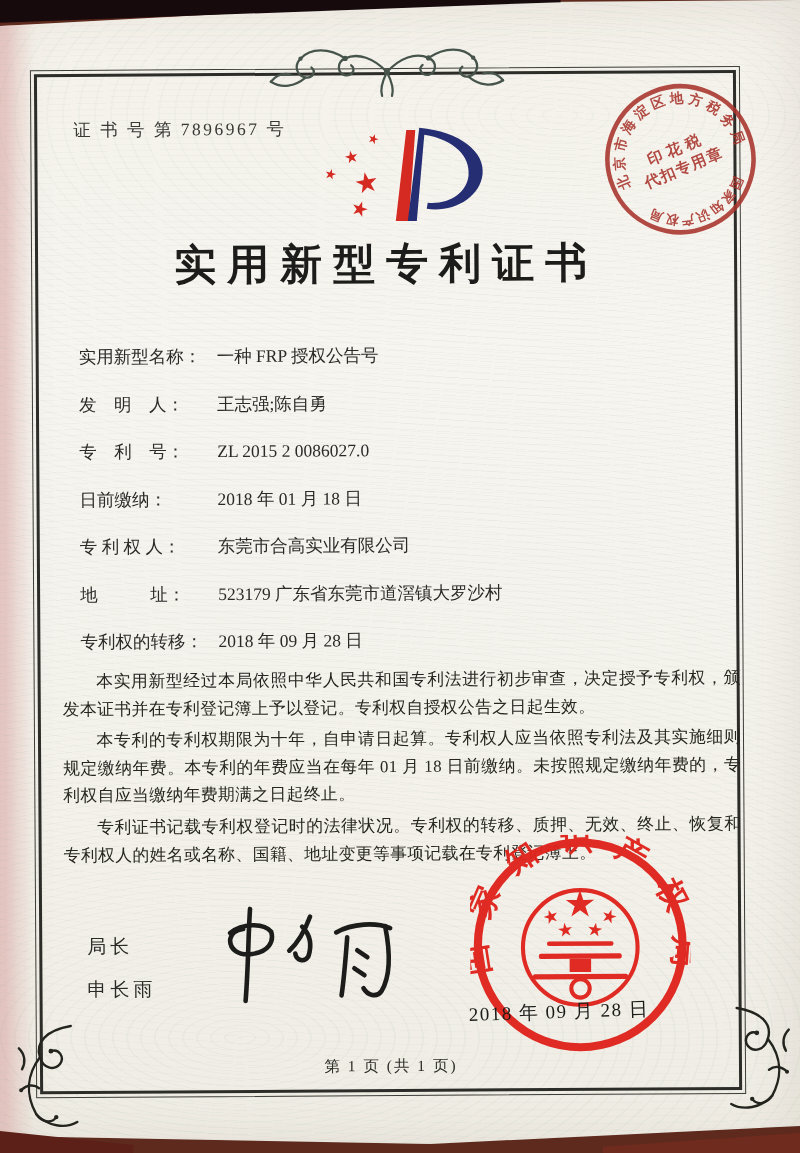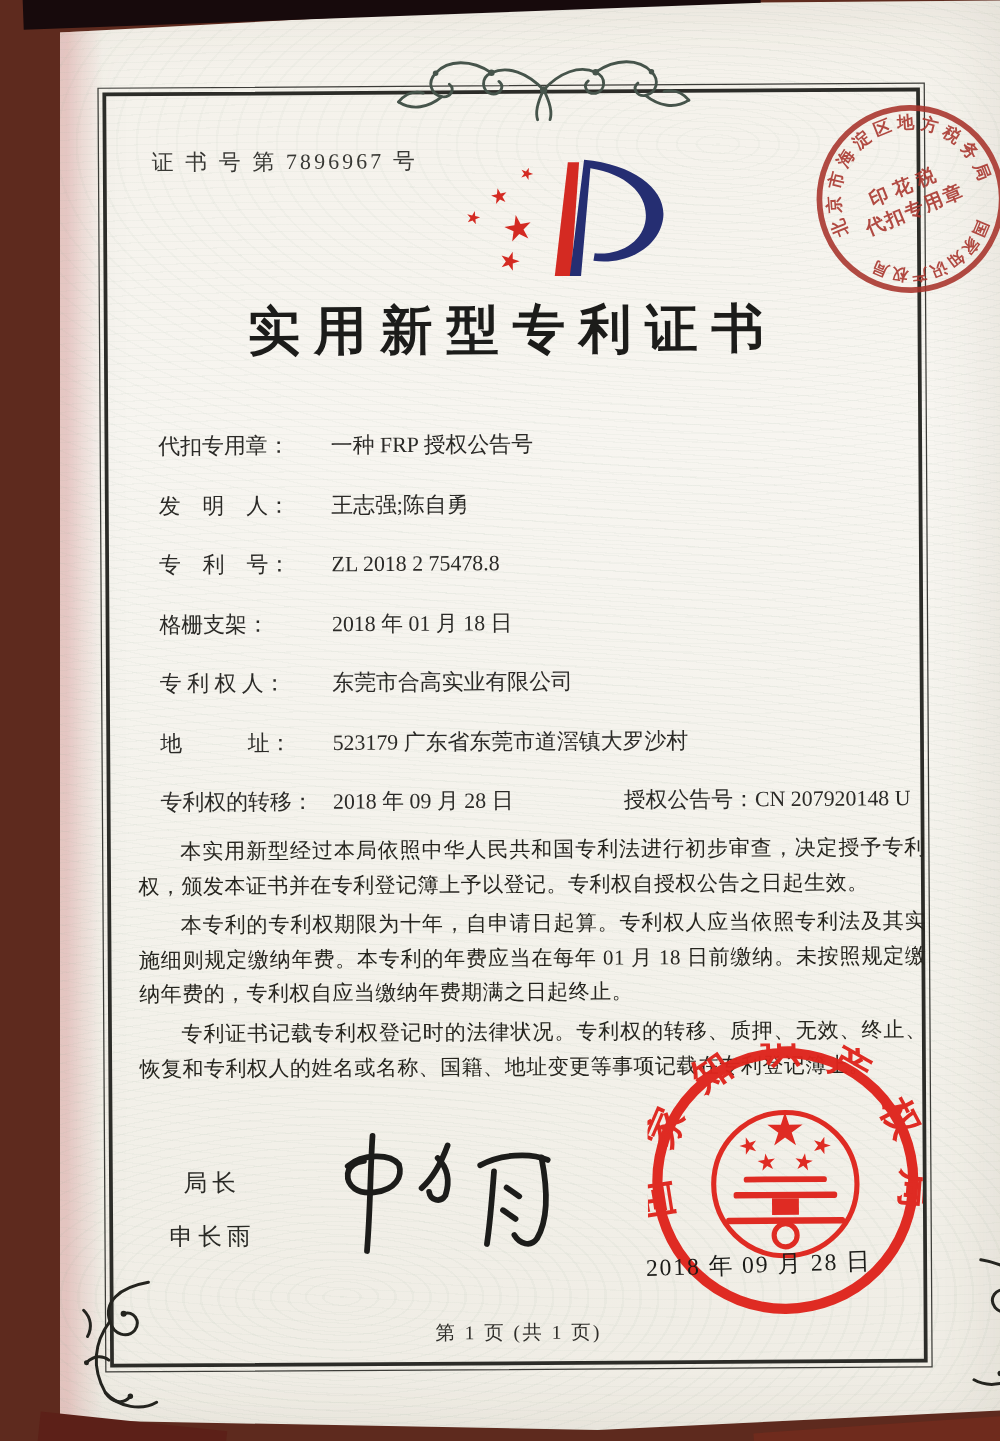--- a/index.html
+++ b/index.html
@@ -2,21 +2,21 @@
 <html><head>
 <meta charset="utf-8">
 <style>
   html,body{margin:0;padding:0;}
   body{
     width:800px;height:1153px;overflow:hidden;position:relative;
     background:#5e2a1e;
     font-family:"Liberation Serif","DejaVu Serif",serif;
     color:#2b2a27;
   }
-  .photo{position:absolute;inset:0;margin-left:48px;}
+  .photo{position:absolute;inset:0;}
   .paper{
     position:absolute;inset:0;
     background:
       repeating-radial-gradient(ellipse 140px 60px at 30% 90%, rgba(150,175,155,.07) 0 2px, transparent 2px 14px),
       repeating-radial-gradient(ellipse 160px 70px at 70% 10%, rgba(150,175,155,.06) 0 2px, transparent 2px 16px),
       linear-gradient(90deg, rgba(230,176,176,.55) 0 6px, rgba(230,176,176,.28) 18px, transparent 34px),
       linear-gradient(180deg,#f4f1ea,#f7f5f0 30%,#f3f1ea 70%,#efece4);
     clip-path:polygon(0 26px,430px 3px,800px 0,800px 1126px,430px 1144px,0 1136px);
     box-shadow:inset 0 0 60px rgba(90,70,50,.12);
   }
@@ -34,21 +34,21 @@
   .tax-stamp{position:absolute;left:602px;top:80px;width:162px;height:162px;opacity:.88;transform:rotate(-22deg);}
   .logo{position:absolute;left:312px;top:126px;width:176px;height:96px;}
   .title{position:absolute;left:33px;right:57px;top:236px;text-align:center;font-size:42px;font-weight:bold;letter-spacing:11px;color:#1c1c1a;}
   .fields{position:absolute;left:80px;right:72px;top:340px;font-size:17.5px;}
   .frow{margin-bottom:17px;line-height:30.5px;white-space:nowrap;}
   .flabel{display:inline-block;min-width:138px;}
   .frow.split{display:flex;justify-content:space-between;}
   .paras{position:absolute;left:62px;right:60px;top:666px;font-size:16.8px;line-height:27.6px;letter-spacing:.4px;color:#26251f;text-align:justify;}
   .paras p{margin:0 0 4px 0;text-indent:2em;}
   .officer{position:absolute;left:85px;top:932px;font-size:19px;color:#2a2a26;}
-  .officer .role{letter-spacing:4px;text-align:center;}
+  .officer .role{letter-spacing:4px;}
   .officer .name{margin-top:17px;letter-spacing:4px;}
   .signature{position:absolute;left:188px;top:892px;width:216px;height:124px;}
   .seal{position:absolute;left:468px;top:836px;width:220px;height:220px;opacity:.96;}
   .seal-date{position:absolute;left:466px;top:1000px;font-size:19px;letter-spacing:1.5px;color:#1b1b18;transform:rotate(-1.5deg);white-space:nowrap;}
   .footer{position:absolute;left:33px;right:57px;top:1056px;text-align:center;font-size:15.5px;letter-spacing:2px;color:#2e2d29;}
 </style>
 </head>
 <body>
 
 <div class="photo">
@@ -142,40 +142,39 @@
         <use href="#st" transform="translate(50,83) scale(0.8) rotate(18)"></use>
         <path d="M97,4 L106,4 L99,95 L86,95 Z"></path>
       </g>
       <path fill="#252e72" d="M110,2 C151,6 176,27 173,49 C170,72 144,87 117,83 L118,77 C140,79 157,67 159,50 C161,31 145,14 115,9 L107,95 L98,95 Z"></path>
     </svg>
 
     <div class="title">实用新型专利证书</div>
 
     <div class="fields">
       <div class="frow">
-        <span class="flabel">代扣专用章：</span><span>一种 FRP 授权公告号</span>
+        <span class="flabel">实用新型名称：</span><span>一种 FRP 授权公告号</span>
       </div>
       <div class="frow">
         <span class="flabel">发　明　人：</span><span>王志强;陈自勇</span>
       </div>
       <div class="frow">
-        <span class="flabel">专　利　号：</span><span>ZL 2018 2 75478.8</span>
-      </div>
-      <div class="frow">
-        <span class="flabel">格栅支架：</span><span>2018 年 01 月 18 日</span>
+        <span class="flabel">专　利　号：</span><span>ZL 2015 2 0086027.0</span>
+      </div>
+      <div class="frow">
+        <span class="flabel">日前缴纳：</span><span>2018 年 01 月 18 日</span>
       </div>
       <div class="frow">
         <span class="flabel">专 利 权 人：</span><span>东莞市合高实业有限公司</span>
       </div>
       <div class="frow">
         <span class="flabel">地　　　址：</span><span>523179 广东省东莞市道滘镇大罗沙村</span>
       </div>
       <div class="frow split">
         <span><span class="flabel">专利权的转移：</span><span>2018 年 09 月 28 日</span></span>
-        <span><span>授权公告号：</span><span>CN 207920148 U</span></span>
       </div>
     </div>
 
     <div class="paras">
       <p>本实用新型经过本局依照中华人民共和国专利法进行初步审查，决定授予专利权，颁发本证书并在专利登记簿上予以登记。专利权自授权公告之日起生效。</p>
       <p>本专利的专利权期限为十年，自申请日起算。专利权人应当依照专利法及其实施细则规定缴纳年费。本专利的年费应当在每年 01 月 18 日前缴纳。未按照规定缴纳年费的，专利权自应当缴纳年费期满之日起终止。</p>
       <p>专利证书记载专利权登记时的法律状况。专利权的转移、质押、无效、终止、恢复和专利权人的姓名或名称、国籍、地址变更等事项记载在专利登记簿上。</p>
     </div>
 
     <div class="officer">

